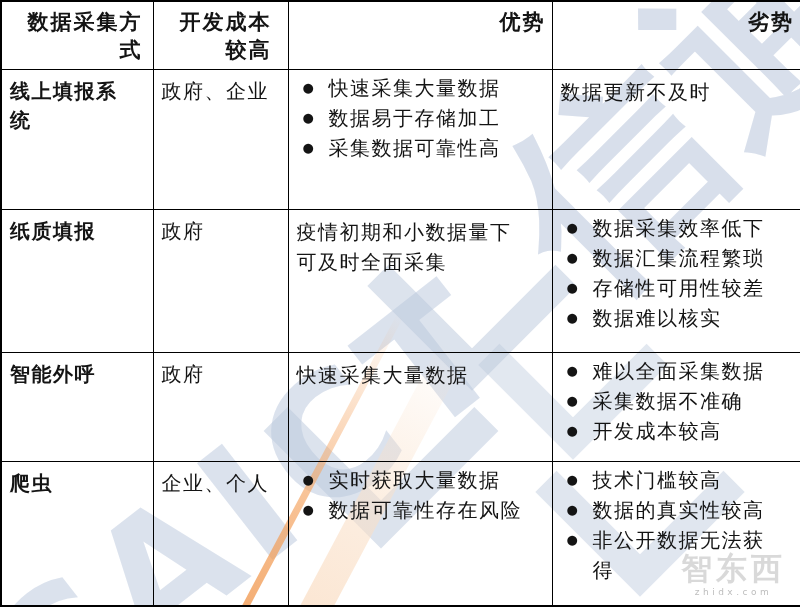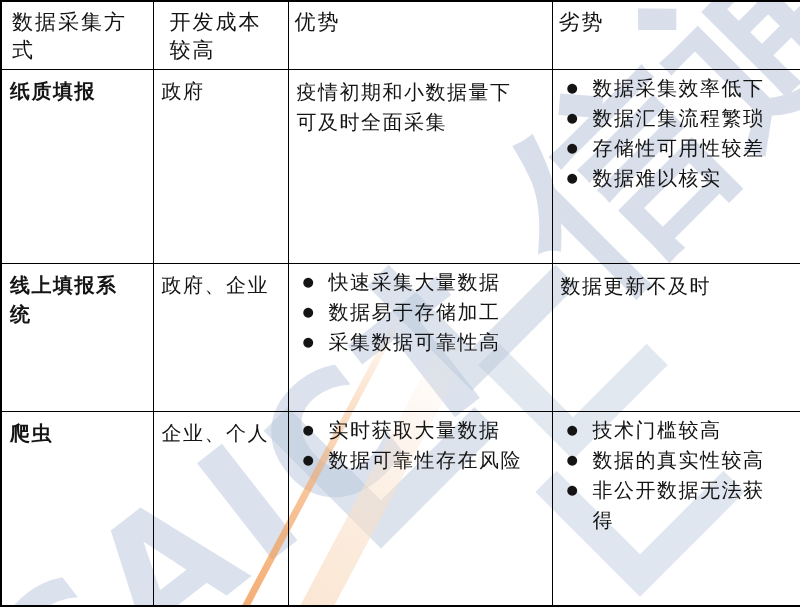--- a/index.html
+++ b/index.html
@@ -65,21 +65,21 @@
   }
   table,td,th{border:1.5px solid #000;}
   table{border-width:2px;}
   th,td{vertical-align:top;color:#141414;padding:4px 6px;}
   thead tr{height:58px;}
   tbody tr:nth-child(1){height:123px;}
   tbody tr:nth-child(2){height:89px;}
   tbody tr:nth-child(3){height:90px;}
   tbody tr:nth-child(4){height:92px;}
   th{
-    font-size:21px;font-weight:normal;text-align:left;
+    font-size:21px;font-weight:bold;text-align:right;
     padding-top:6px;letter-spacing:2px;line-height:1.35;
   }
   th.h1{padding-left:10px;padding-right:10px;}
   th.h2{padding-left:16px;padding-right:16px;}
   .c-method{
     font-weight:bold;font-size:20px;letter-spacing:1.5px;
     padding:7px 16px 4px 8px;line-height:1.45;
   }
   .c-users{
     font-size:20px;letter-spacing:1.5px;
@@ -106,39 +106,64 @@
 
   <div class="wm-layer">
     <div class="wm-cn">信通院</div>
     <div class="wm-en">CAICT</div>
     <div class="chev c1"></div>
     <div class="chev c2"></div>
     <div class="chev c3"></div>
     <div class="chev c4"></div>
     <div class="stripe stripe-peach"></div>
     <div class="stripe stripe-orange"></div>
+    <div class="corner">
+      <div class="corner-logo">智东西</div>
+      <div class="corner-site">zhidx.com</div>
+    </div>
   </div>
 
   <table>
     <colgroup>
       <col style="width:152px">
       <col style="width:135px">
       <col style="width:264px">
       <col style="width:249px">
     </colgroup>
     <thead>
       <tr>
         <th class="h1">数据采集方式</th>
         <th class="h2">开发成本较高</th>
         <th>优势</th>
         <th>劣势</th>
       </tr>
     </thead>
     <tbody>
         <tr>
+          <td class="c-method">线上填报系统</td>
+          <td class="c-users">政府、企业</td>
+          <td class="c-list">
+            <div class="bullet-item">
+              <span class="bullet-mark">●</span>
+              <span class="bullet-text">快速采集大量数据</span>
+            </div>
+            <div class="bullet-item">
+              <span class="bullet-mark">●</span>
+              <span class="bullet-text">数据易于存储加工</span>
+            </div>
+            <div class="bullet-item">
+              <span class="bullet-mark">●</span>
+              <span class="bullet-text">采集数据可靠性高</span>
+            </div>
+          </td>
+          <td class="c-list">
+            <div class="plain-text">数据更新不及时</div>
+          </td>
+        </tr>
+        <tr>
           <td class="c-method">纸质填报</td>
           <td class="c-users">政府</td>
           <td class="c-list">
             <div class="plain-text">疫情初期和小数据量下可及时全面采集</div>
           </td>
           <td class="c-list">
             <div class="bullet-item">
               <span class="bullet-mark">●</span>
               <span class="bullet-text">数据采集效率低下</span>
             </div>
@@ -150,38 +175,38 @@
               <span class="bullet-mark">●</span>
               <span class="bullet-text">存储性可用性较差</span>
             </div>
             <div class="bullet-item">
               <span class="bullet-mark">●</span>
               <span class="bullet-text">数据难以核实</span>
             </div>
           </td>
         </tr>
         <tr>
-          <td class="c-method">线上填报系统</td>
-          <td class="c-users">政府、企业</td>
-          <td class="c-list">
-            <div class="bullet-item">
-              <span class="bullet-mark">●</span>
-              <span class="bullet-text">快速采集大量数据</span>
-            </div>
-            <div class="bullet-item">
-              <span class="bullet-mark">●</span>
-              <span class="bullet-text">数据易于存储加工</span>
-            </div>
-            <div class="bullet-item">
-              <span class="bullet-mark">●</span>
-              <span class="bullet-text">采集数据可靠性高</span>
-            </div>
-          </td>
-          <td class="c-list">
-            <div class="plain-text">数据更新不及时</div>
+          <td class="c-method">智能外呼</td>
+          <td class="c-users">政府</td>
+          <td class="c-list">
+            <div class="plain-text">快速采集大量数据</div>
+          </td>
+          <td class="c-list">
+            <div class="bullet-item">
+              <span class="bullet-mark">●</span>
+              <span class="bullet-text">难以全面采集数据</span>
+            </div>
+            <div class="bullet-item">
+              <span class="bullet-mark">●</span>
+              <span class="bullet-text">采集数据不准确</span>
+            </div>
+            <div class="bullet-item">
+              <span class="bullet-mark">●</span>
+              <span class="bullet-text">开发成本较高</span>
+            </div>
           </td>
         </tr>
         <tr>
           <td class="c-method">爬虫</td>
           <td class="c-users">企业、个人</td>
           <td class="c-list">
             <div class="bullet-item">
               <span class="bullet-mark">●</span>
               <span class="bullet-text">实时获取大量数据</span>
             </div>

